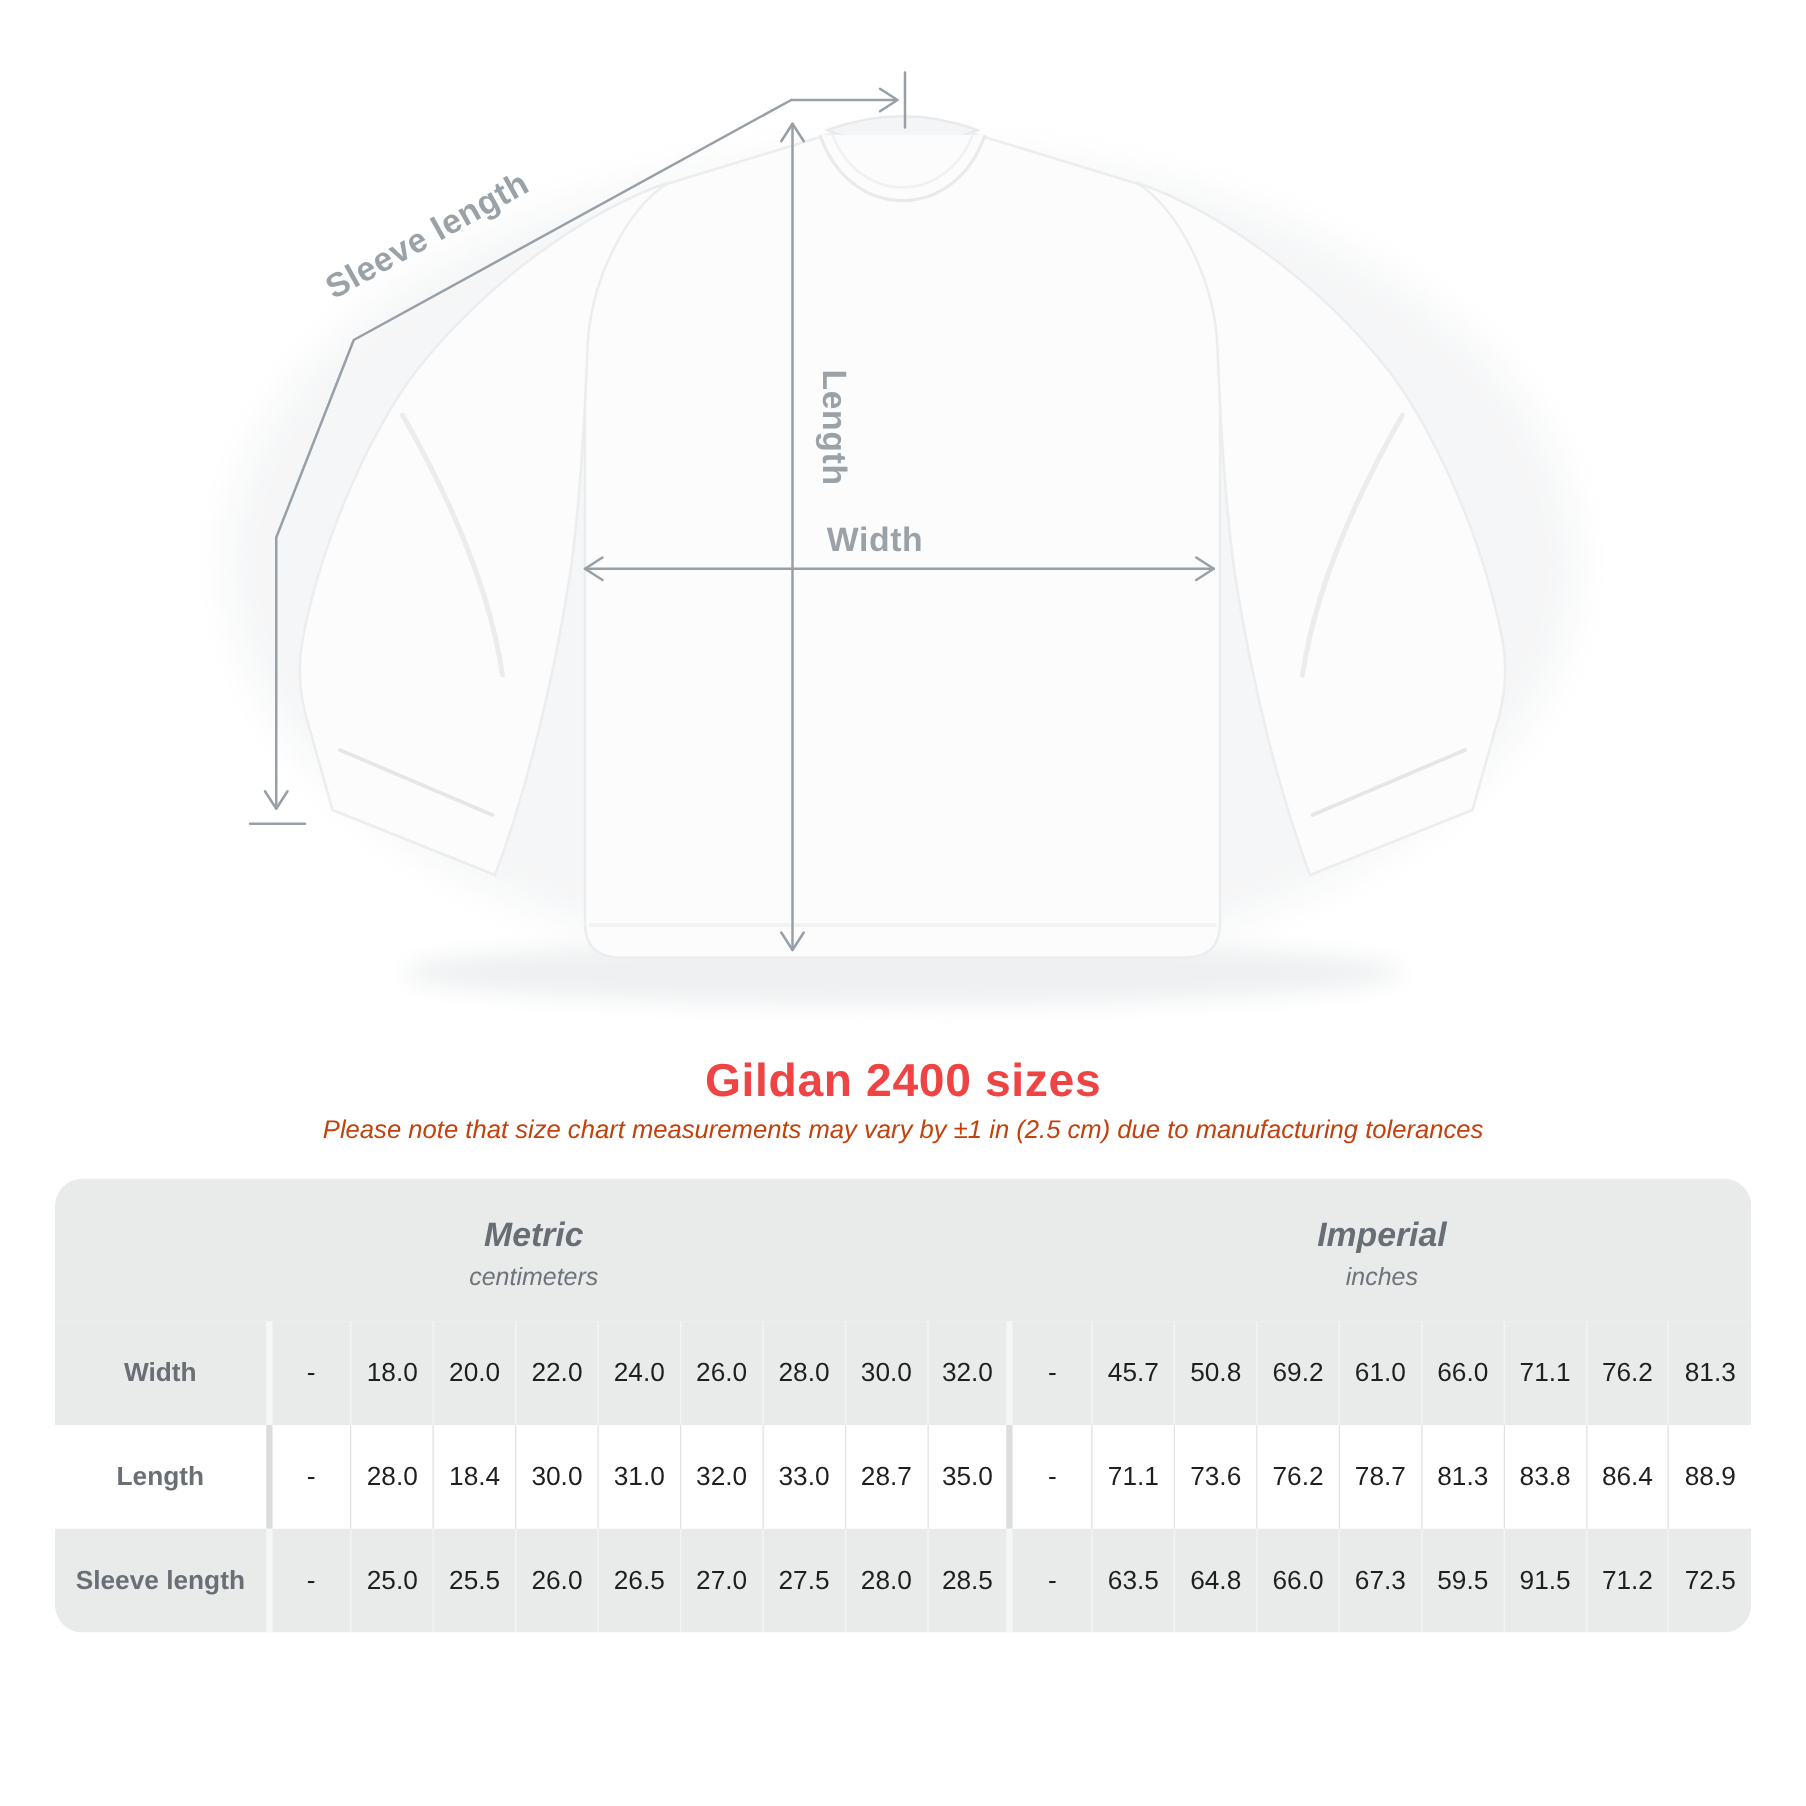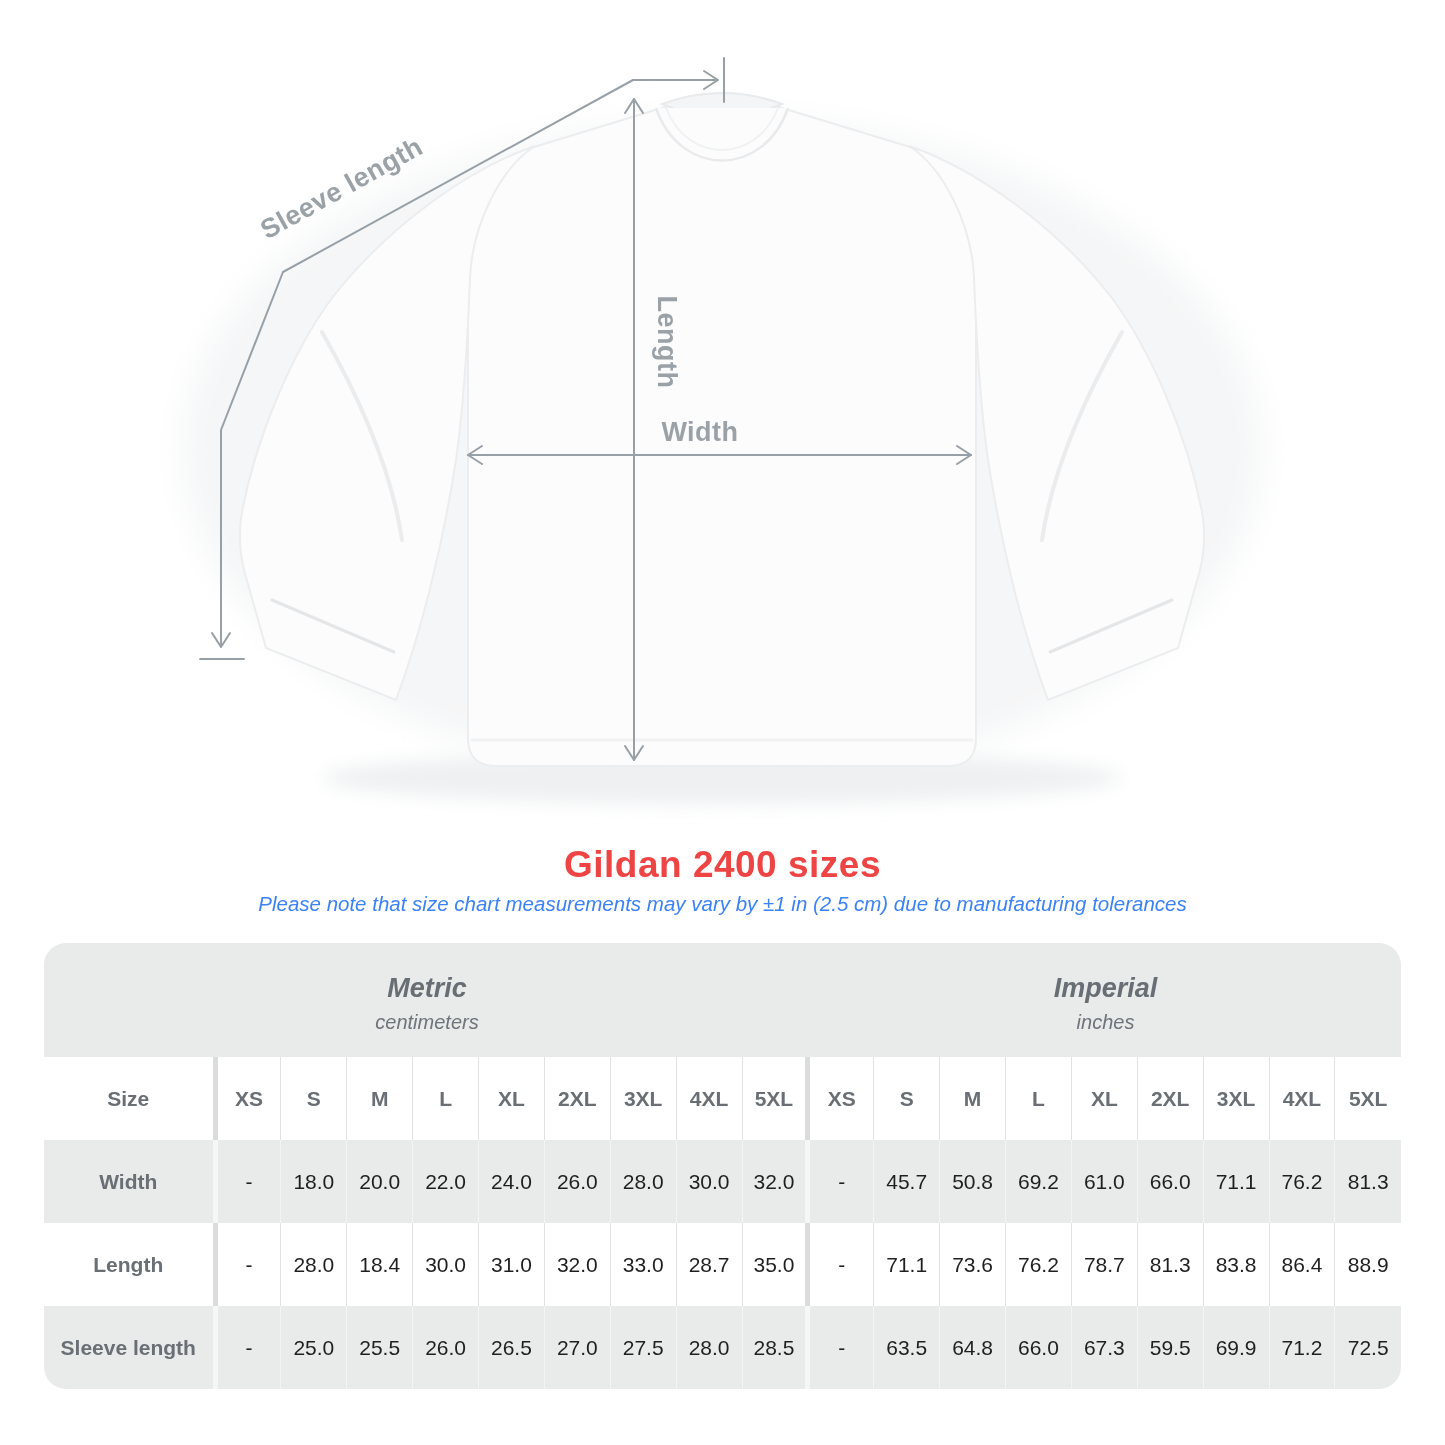--- a/index.html
+++ b/index.html
@@ -11,21 +11,21 @@
   }
   .figure { position: relative; width: 1445px; height: 830px; }
   .figure svg { display: block; width: 1445px; height: 830px; }
 
   .page-title {
     margin: 14px 0 6px; text-align: center;
     font-size: 37px; font-weight: 700; color: #ef4444; letter-spacing: 0.5px;
   }
   .note {
     text-align: center; font-style: italic;
-    font-size: 20.5px; color: #3b82f6;
+    font-size: 20.5px; color: #c2410c;
   }
 
   .card {
     width: 1357px; margin: 27px auto 0;
     background: #ffffff; border-radius: 22px; overflow: hidden;
   }
   .units {
     display: grid; grid-template-columns: 56.45% 43.55%;
     height: 114px; background: #e9eaea; align-items: center;
   }
@@ -155,41 +155,20 @@
           <col class="col-data">
           <col class="col-data">
           <col class="col-data">
           <col class="col-data">
           <col class="col-data">
           <col class="col-data">
           <col class="col-data">
           <col class="col-data">
         </colgroup>
       <tbody id="tbody">
-          <tr class="row-white">
-            <th class="label-cell">Size</th>
-            <th class="v sep">XS</th>
-            <th class="v">S</th>
-            <th class="v">M</th>
-            <th class="v">L</th>
-            <th class="v">XL</th>
-            <th class="v">2XL</th>
-            <th class="v">3XL</th>
-            <th class="v">4XL</th>
-            <th class="v">5XL</th>
-            <th class="v sep">XS</th>
-            <th class="v">S</th>
-            <th class="v">M</th>
-            <th class="v">L</th>
-            <th class="v">XL</th>
-            <th class="v">2XL</th>
-            <th class="v">3XL</th>
-            <th class="v">4XL</th>
-            <th class="v">5XL</th>
-          </tr>
           <tr class="row-gray">
             <th class="label-cell">Width</th>
             <td class="v sep">-</td>
             <td class="v">18.0</td>
             <td class="v">20.0</td>
             <td class="v">22.0</td>
             <td class="v">24.0</td>
             <td class="v">26.0</td>
             <td class="v">28.0</td>
             <td class="v">30.0</td>
@@ -235,21 +214,21 @@
             <td class="v">27.0</td>
             <td class="v">27.5</td>
             <td class="v">28.0</td>
             <td class="v">28.5</td>
             <td class="v sep">-</td>
             <td class="v">63.5</td>
             <td class="v">64.8</td>
             <td class="v">66.0</td>
             <td class="v">67.3</td>
             <td class="v">59.5</td>
-            <td class="v">69.9</td>
+            <td class="v">91.5</td>
             <td class="v">71.2</td>
             <td class="v">72.5</td>
           </tr>
         </tbody>
     </table>
   </div>
 
 </div>
 
 </body></html>

